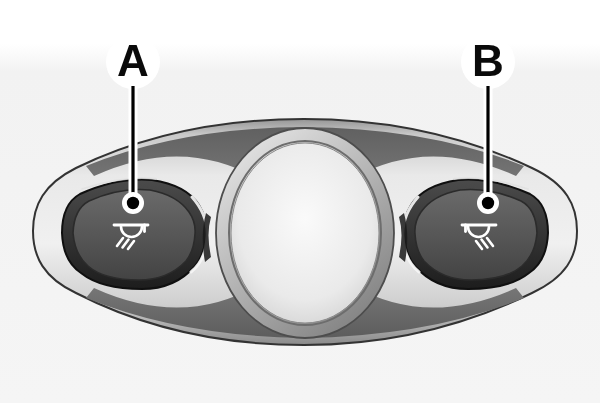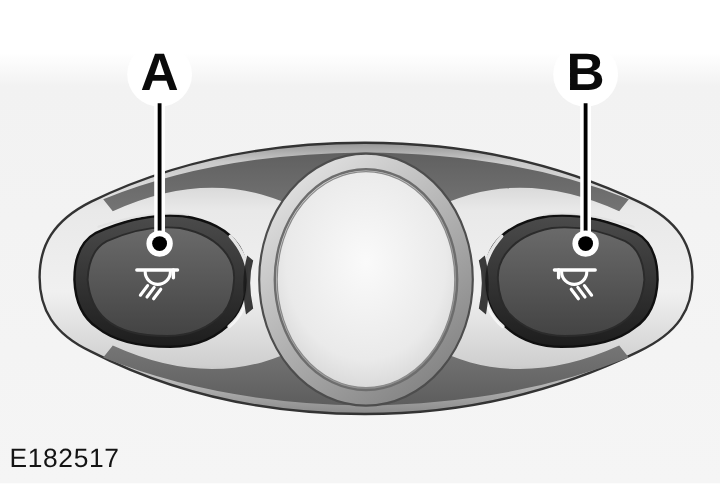--- a/index.html
+++ b/index.html
@@ -125,14 +125,13 @@
       <circle cx="488" cy="62" r="27" fill="#ffffff"></circle>
       <line x1="488" y1="82" x2="488" y2="203" stroke="#ffffff" stroke-width="9"></line>
       <line x1="488" y1="86" x2="488" y2="200" stroke="#000000" stroke-width="3.2"></line>
       <circle cx="488" cy="203" r="11" fill="#ffffff"></circle>
       <circle cx="488" cy="203" r="6.2" fill="#000000"></circle>
     </g>
   </svg>
 
   <div class="callout-label callout-a">A</div>
   <div class="callout-label callout-b">B</div>
-  <div class="figure-id">E182517</div>
 </div>
 
 </body></html>

